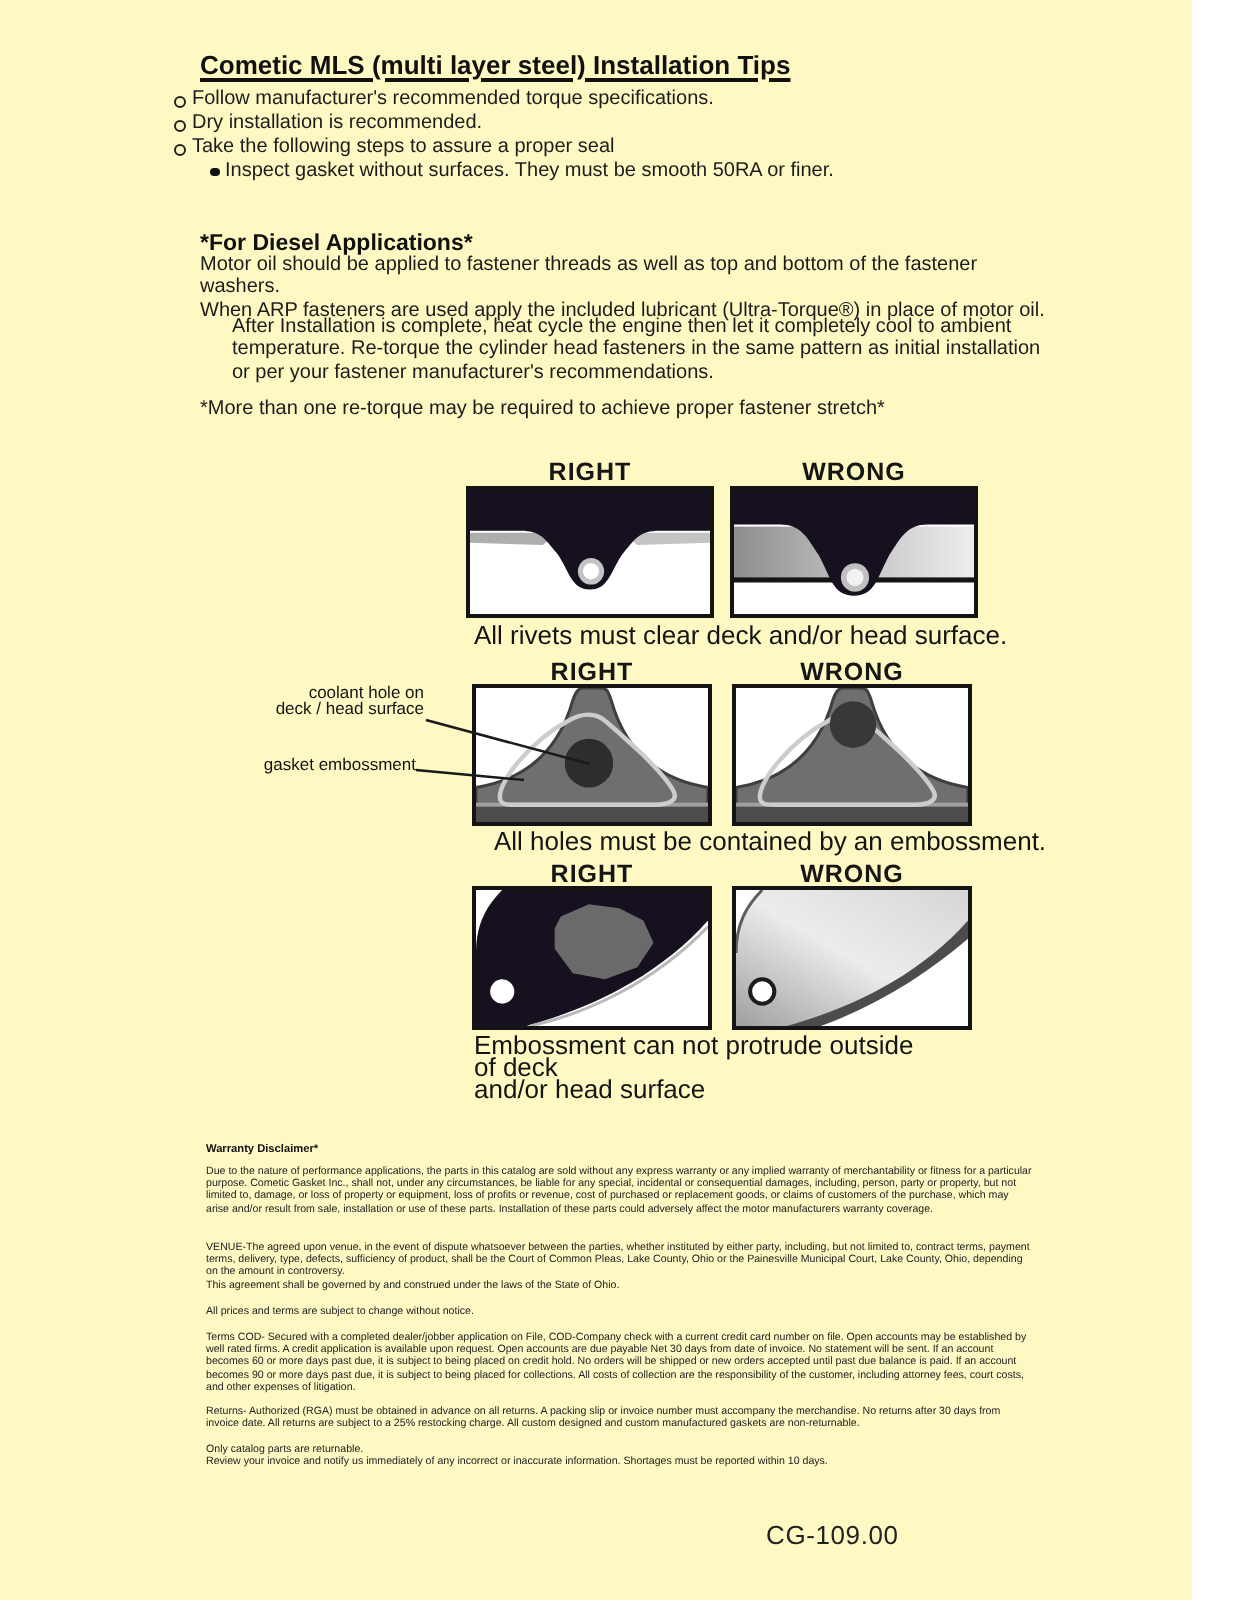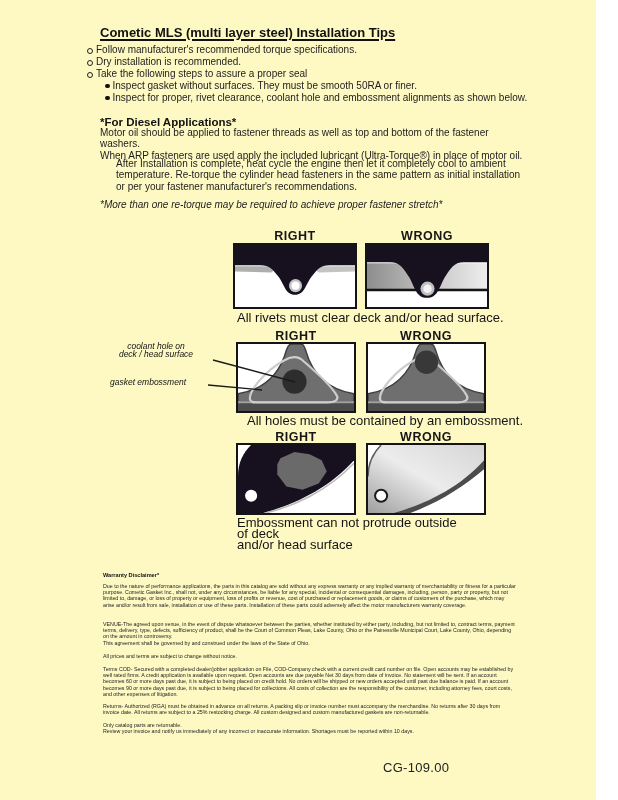--- a/index.html
+++ b/index.html
@@ -27,21 +27,21 @@
   .para{font-size:10px; line-height:11.4px; color:#1c1c1c; width:430px;}
   .fig-label{
     font-size:12.5px; font-weight:bold; letter-spacing:.5px; color:#161616;
     width:124px; text-align:center;
   }
   .figbox{
     box-sizing:border-box; border:2.5px solid #141414; background:#fff;
   }
   .figbox svg{display:block; width:100%; height:100%;}
   .caption{font-size:13px; line-height:11px; color:#141414;}
-  .ann{font-size:8.5px; line-height:8.3px; color:#141414; text-align:center;font-style:italic;}
+  .ann{font-size:8.5px; line-height:8.3px; color:#141414; text-align:right;}
   .legal{font-size:5.3px; line-height:6.2px; color:#222; width:414px;}
   .legal-h{font-size:5.6px; font-weight:bold; color:#111;}
   .pagenum{font-size:13px; color:#222; letter-spacing:.3px;}
   .ptr{pointer-events:none;}
 </style>
 </head>
 <body>
 
 <div class="page">
 
@@ -57,40 +57,36 @@
       <span>Dry installation is recommended.</span>
     </div>
     <div class="b-row">
       <span class="marker-open"></span>
       <span>Take the following steps to assure a proper seal</span>
     </div>
     <div class="b-row sub">
       <span class="marker-dot"></span>
       <span>Inspect gasket without surfaces.  They must be smooth 50RA or finer.</span>
     </div>
-    <div class="b-row sub">
-      <span class="marker-dot"></span>
-      <span>Inspect for proper, rivet clearance, coolant hole and embossment alignments as shown below.</span>
-    </div>
   </div>
 
   <div class="abs h2" style="left:100px; top:116px;">*For Diesel Applications*</div>
 
   <div class="abs para" style="left:100px; top:127px;">
     <div>Motor oil should be applied to fastener threads as well as top and bottom of the fastener washers.</div>
     <div>When ARP fasteners are used apply the included lubricant (Ultra-Torque®) in place of motor oil.</div>
   </div>
 
   <div class="abs para" style="left:100px; top:158px;margin-left:16px;">
     <div>After Installation is complete, heat cycle the engine then let it completely cool to ambient</div>
     <div>temperature. Re-torque the cylinder head fasteners in the same pattern as initial installation</div>
     <div>or per your fastener manufacturer's recommendations.</div>
   </div>
 
-  <div class="abs para" style="left:100px; top:199px;font-style:italic;">*More than one re-torque may be required to achieve proper fastener stretch*</div>
+  <div class="abs para" style="left:100px; top:199px;">*More than one re-torque may be required to achieve proper fastener stretch*</div>
 
   <div class="abs fig-label" style="left:233px; top:229px;">RIGHT</div>
   <div class="abs fig-label" style="left:365px; top:229px;">WRONG</div>
 
   <div class="abs figbox" style="left:233px; top:243px; width:124px; height:66px;">
     <svg viewBox="0 0 119 61" preserveAspectRatio="none">
       <rect x="0" y="0" width="119" height="61" fill="#ffffff"></rect>
       <polygon points="0,21 44,21 36,27 0,26" fill="#aeaeae"></polygon>
       <polygon points="119,21 75,21 83,27 119,26" fill="#c4c4c4"></polygon>
       <path d="M0 0 H119 V20 H94 C84 20 82 24 76 31 C70 39 69 49 59.5 49 C50 49 49 39 43 31 C37 24 35 20 25 20 H0 Z" fill="#16101f"></path>

